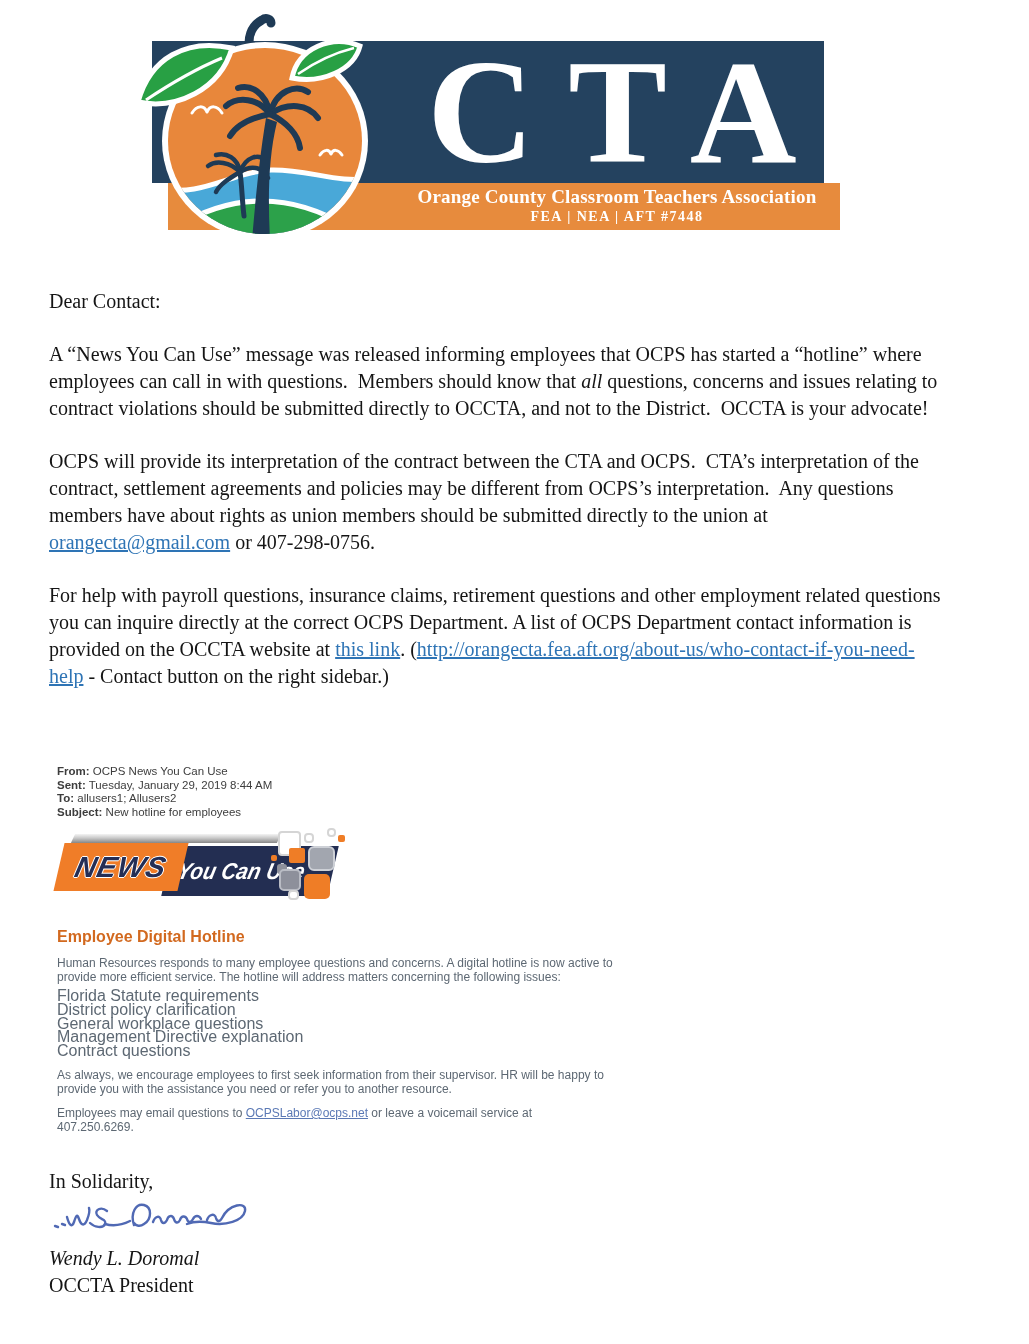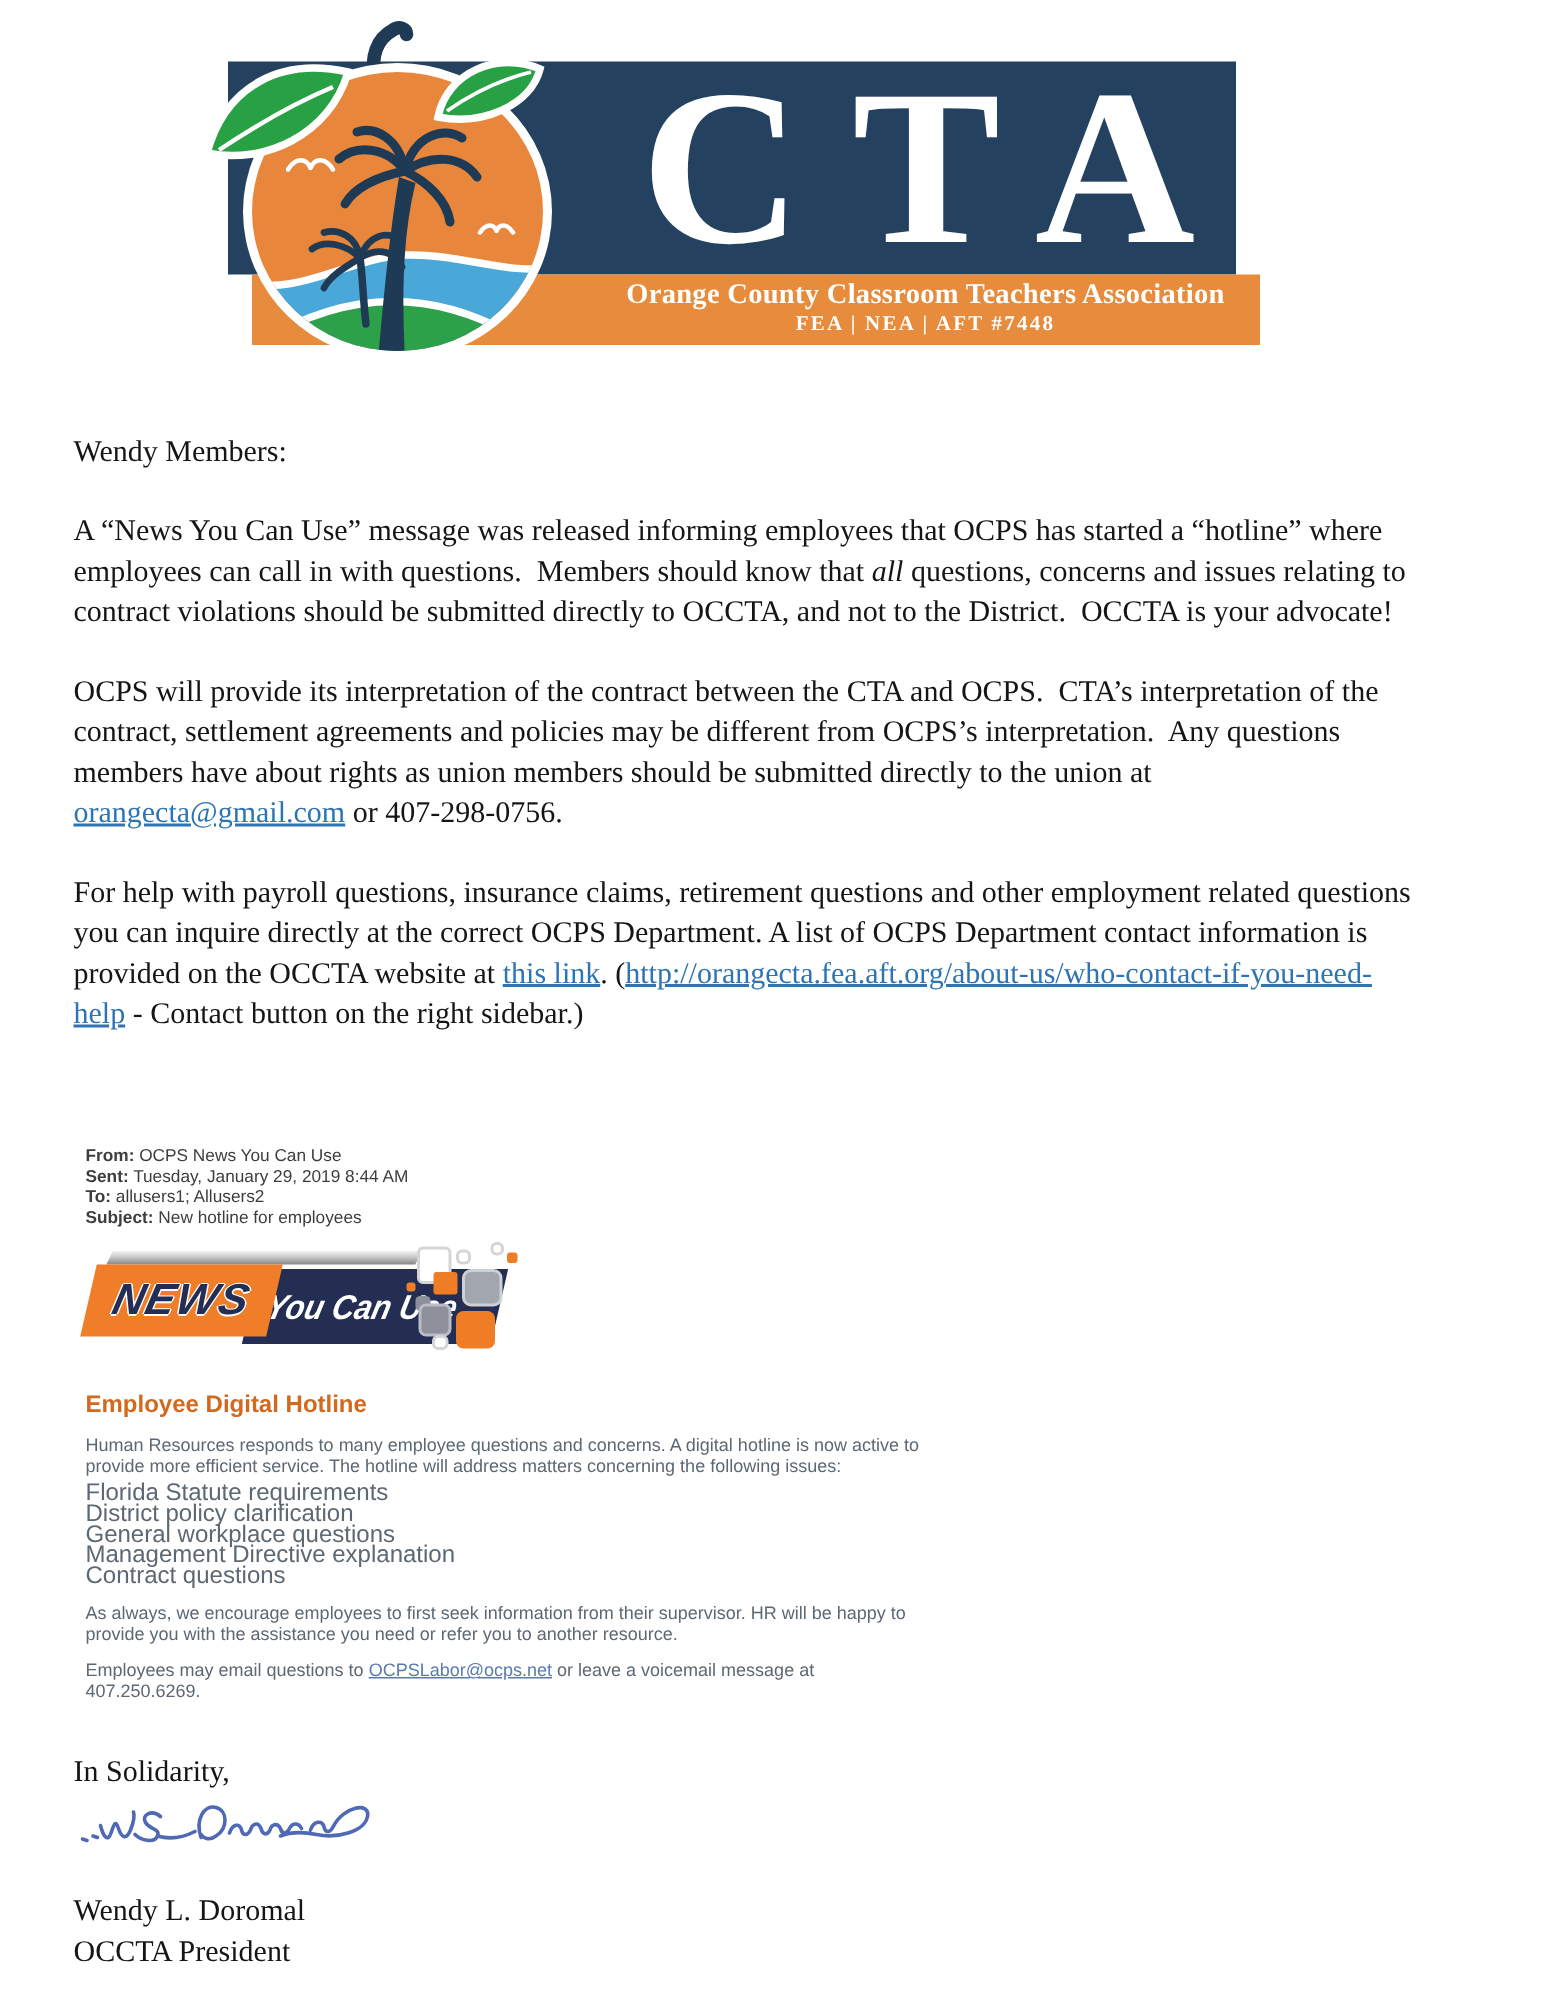--- a/index.html
+++ b/index.html
@@ -53,21 +53,21 @@
     transform-origin:left center; white-space:nowrap; }
   .sq { position:absolute; }
   .sq-white { background:#fff; border:2px solid #d5d5d5; border-radius:4px; }
   .sq-orange { background:#ef7d26; border-radius:2px; }
   .sq-gray { background:#8d909b; border-radius:3px; }
   .sq-lightgray { background:#a2a6af; border:2px solid #cdd0d6; border-radius:6px; }
 
   
   .closing { position:absolute; left:49px; top:1168px; color:#151515; font-size:20px; line-height:27px; }
   .signature-svg { display:block; margin-top:-2px; width:230px; height:52px; }
-  .signer-name { margin-top:16px; }
+  .signer-name { margin-top:0;font-style:italic; }
 </style>
 </head>
 <body>
 
 <div class="page">
 
   <header class="banner">
     <div class="banner-navy">
       <div class="cta-title">CTA</div>
     </div>
@@ -127,21 +127,21 @@
       <g>
         <path d="M86,34 C40,24 4,44 -8,88 C30,96 74,76 86,34 Z" fill="#28a044" stroke="#ffffff" stroke-width="5"></path>
         <path d="M76,44 C52,54 24,70 0,86" fill="none" stroke="#ffffff" stroke-width="3"></path>
         <path d="M146,64 C152,34 186,20 214,32 C208,56 176,70 146,64 Z" fill="#28a044" stroke="#ffffff" stroke-width="5"></path>
         <path d="M152,60 C172,46 192,38 208,34" fill="none" stroke="#ffffff" stroke-width="2.5"></path>
       </g>
     </svg>
   </header>
 
   <main class="letter">
-    <p class="para salutation">Wendy Members:</p>
+    <p class="para salutation">Dear Contact:</p>
 
     <p class="para"><span>A “News You Can Use” message was released informing employees that OCPS has started a “hotline” where employees can call in with questions.  Members should know that </span><em>all</em><span> questions, concerns and issues relating to contract violations should be submitted directly to OCCTA, and not to the District.  OCCTA is your advocate!</span></p>
 
     <p class="para"><span>OCPS will provide its interpretation of the contract between the CTA and OCPS.  CTA’s interpretation of the contract, settlement agreements and policies may be different from OCPS’s interpretation.  Any questions members have about rights as union members should be submitted directly to the union at </span><a class="letter-link">orangecta@gmail.com</a><span> or 407-298-0756.</span></p>
 
     <p class="para"><span>For help with payroll questions, insurance claims, retirement questions and other employment related questions you can inquire directly at the correct OCPS Department. A list of OCPS Department contact information is provided on the OCCTA website at </span><a class="letter-link">this link</a><span>. (</span><a class="letter-link">http://orangecta.fea.aft.org/about-us/who-contact-if-you-need-help</a><span> - Contact button on the right sidebar.)</span></p>
   </main>
 
   <section class="quoted">
     <div class="mh-row"><span class="mh-label">From:</span> <span>OCPS News You Can Use</span></div>
@@ -177,21 +177,21 @@
     <div class="q-list">
       <div class="q-item">Florida Statute requirements</div>
       <div class="q-item">District policy clarification</div>
       <div class="q-item">General workplace questions</div>
       <div class="q-item">Management Directive explanation</div>
       <div class="q-item">Contract questions</div>
     </div>
 
     <p class="q-para">As always, we encourage employees to first seek information from their supervisor. HR will be happy to provide you with the assistance you need or refer you to another resource.</p>
 
-    <p class="q-para"><span>Employees may email questions to </span><a class="quote-link">OCPSLabor@ocps.net</a><span> or leave a voicemail message at</span><br><span>407.250.6269.</span></p>
+    <p class="q-para"><span>Employees may email questions to </span><a class="quote-link">OCPSLabor@ocps.net</a><span> or leave a voicemail service at</span><br><span>407.250.6269.</span></p>
   </section>
 
   <div class="closing">
     <p>In Solidarity,</p>
     <svg class="signature-svg" viewBox="0 0 230 52">
       <g fill="none" stroke="#5069b4" stroke-width="2.4" stroke-linecap="round" stroke-linejoin="round">
         <path d="M6,33 l3,1 M13,31 l3,1"></path>
         <path d="M18,24 C20,32 23,35 25,29 C27,23 28,20 30,26 C32,32 35,34 38,27 C40,22 41,18 40,15"></path>
         <path d="M58,18 C52,13 45,17 48,22 C51,27 58,26 56,31 C54,36 45,34 41,30"></path>
         <path d="M56,31 C66,34 75,31 81,28"></path>

